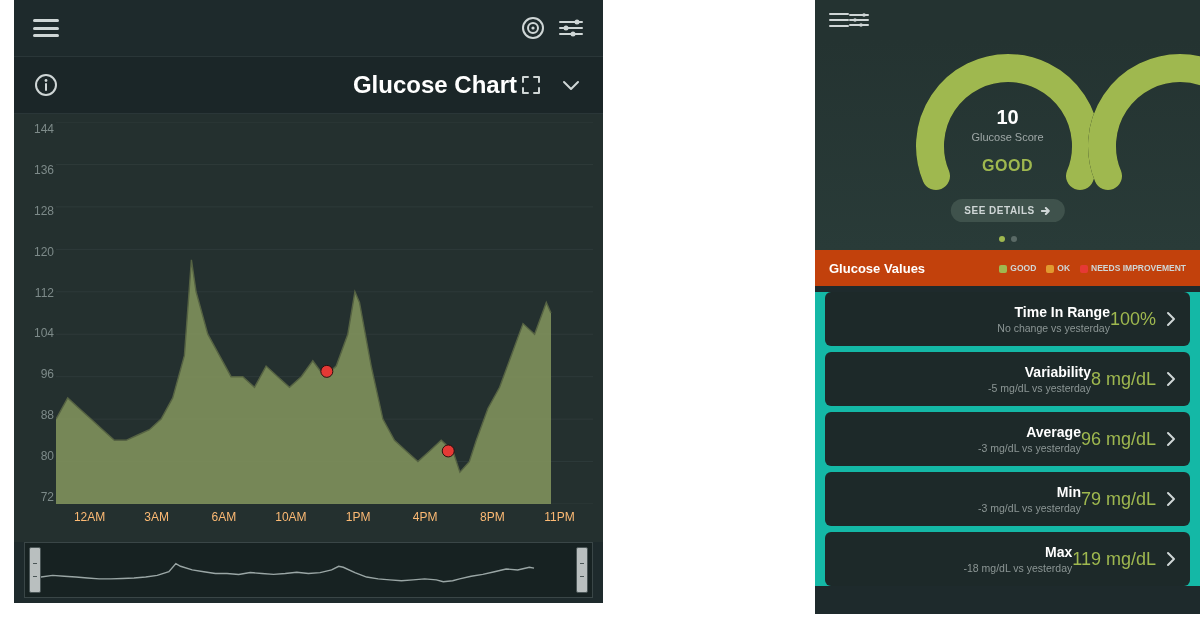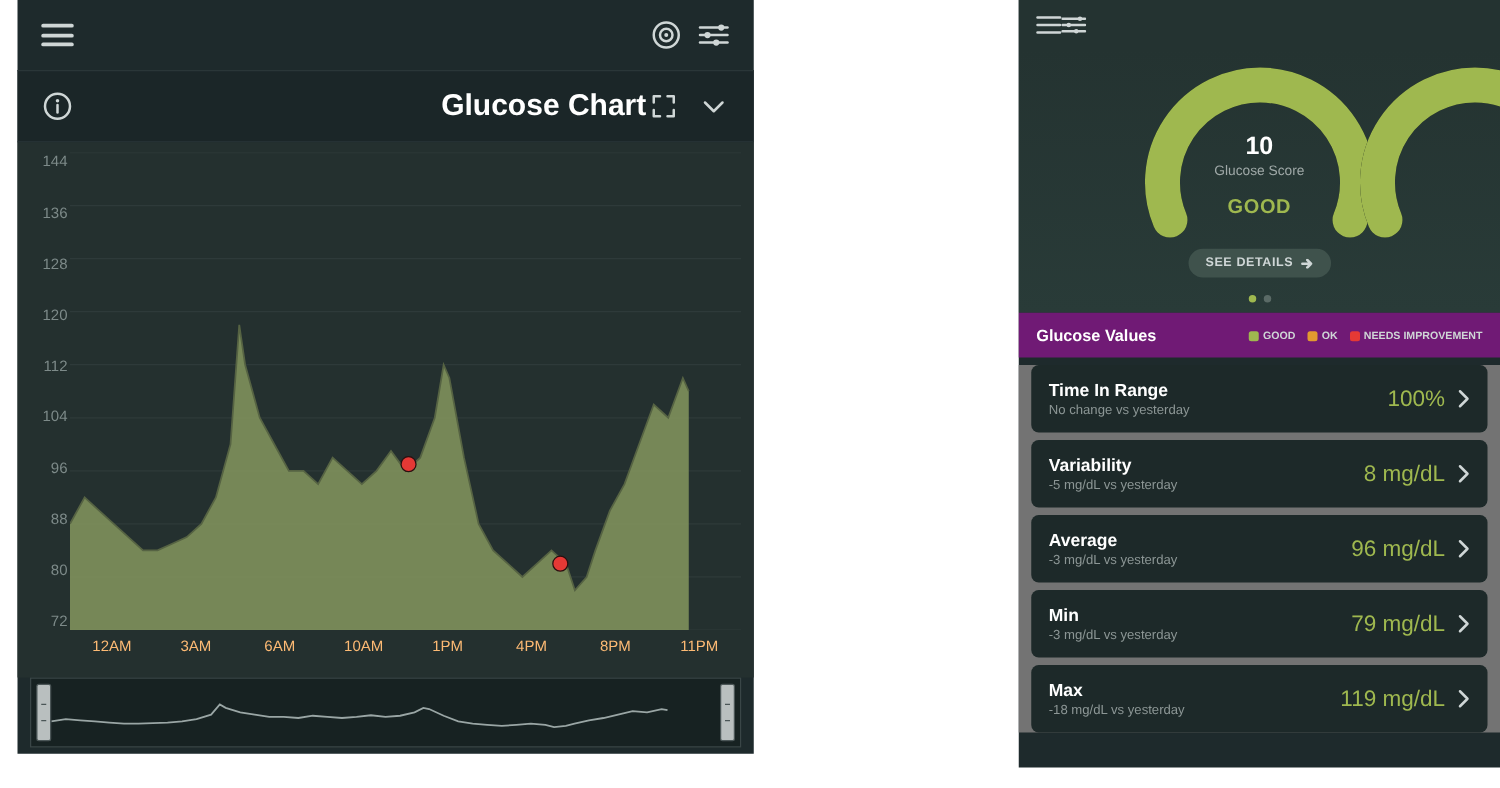--- a/index.html
+++ b/index.html
@@ -49,26 +49,26 @@
   .gauge-center{position:absolute;left:0;right:0;top:66px;text-align:center;}
   .gscore{font-size:20px;font-weight:700;color:#fff;}
   .glabel{font-size:11px;color:#9fa8a7;margin-top:2px;}
   .ggood{margin-top:14px;font-size:16px;font-weight:700;color:#9fb84f;letter-spacing:.5px;}
   .see{position:absolute;left:50%;transform:translateX(-50%);bottom:28px;background:#3f524c;color:#cfd6d6;font-size:10px;font-weight:700;letter-spacing:.5px;padding:6px 14px;border-radius:14px;display:flex;align-items:center;gap:6px;}
   .pager{position:absolute;left:50%;transform:translateX(-50%);bottom:8px;display:flex;gap:6px;}
   .pdot{width:6px;height:6px;border-radius:50%;background:#5a6a66;}
   .pdot.active{background:#9fb84f;}
   .gauge2{position:absolute;right:-90px;top:-4px;width:220px;height:170px;}
 
-  .gv-head{display:flex;align-items:center;height:36px;padding:0 14px;background:#701a75;}
+  .gv-head{display:flex;align-items:center;height:36px;padding:0 14px;background:#c2410c;}
   .gv-head .h{font-size:13px;font-weight:700;color:#fff;flex:1;}
   .legend{display:flex;gap:10px;font-size:8.5px;font-weight:700;color:#cfd6d6;align-items:center;}
   .sw{width:8px;height:8px;border-radius:2px;display:inline-block;margin-right:3px;vertical-align:middle;}
 
-  .cards{background:#737373;}
+  .cards{background:#14b8a6;text-align:right;}
   .card{display:flex;align-items:center;padding:12px 14px;margin:6px 10px;background:#1d2929;border-radius:6px;}
   .card .meta{flex:1;}
   .card .name{font-weight:700;color:#fff;font-size:14px;}
   .card .delta{font-size:10.5px;color:#8c9695;margin-top:2px;}
   .card .val{font-weight:400;color:#9fb84f;font-size:18px;margin-right:10px;}
   .chev{color:#8c9695;}
 </style>
 </head>
 <body>
 

